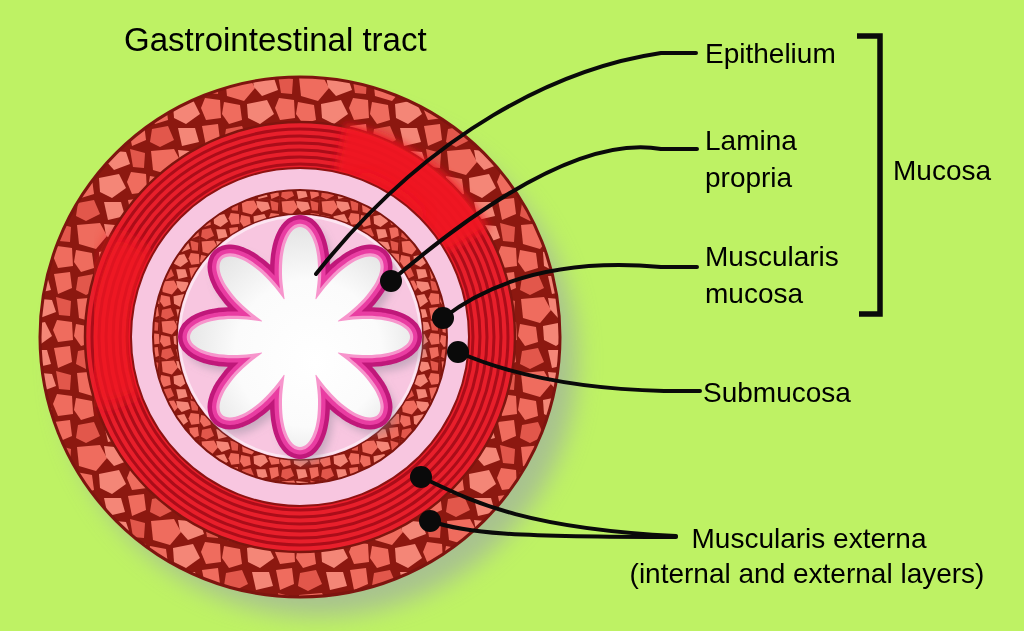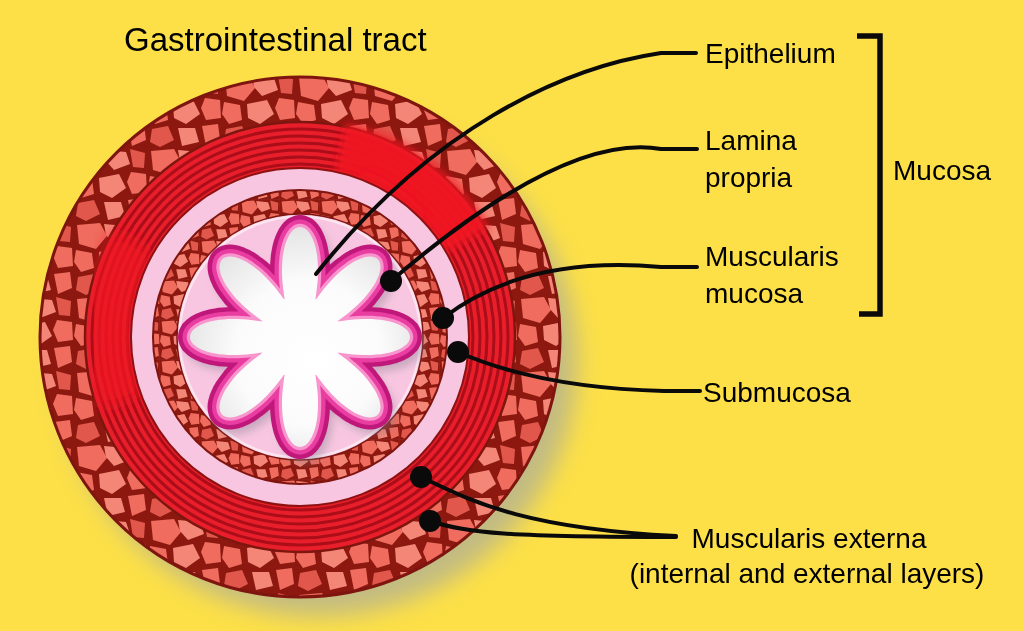--- a/index.html
+++ b/index.html
@@ -1,16 +1,16 @@
 <!DOCTYPE html>
 <html><head>
 <meta charset="utf-8">
 <style>
   html,body{margin:0;padding:0;background:#fff;}
-  .canvas{position:relative;width:1024px;height:631px;background:#fde047;overflow:hidden;}
+  .canvas{position:relative;width:1024px;height:631px;background:#bef264;overflow:hidden;}
   svg{display:block;}
   text{font-family:"Liberation Sans","DejaVu Sans",sans-serif;fill:#000;}
   .title{font-size:33px;}
   .lbl{font-size:28px;}
 </style>
 </head>
 <body>
 
 <div class="canvas">
 <svg width="1024" height="631" viewBox="0 0 1024 631">

